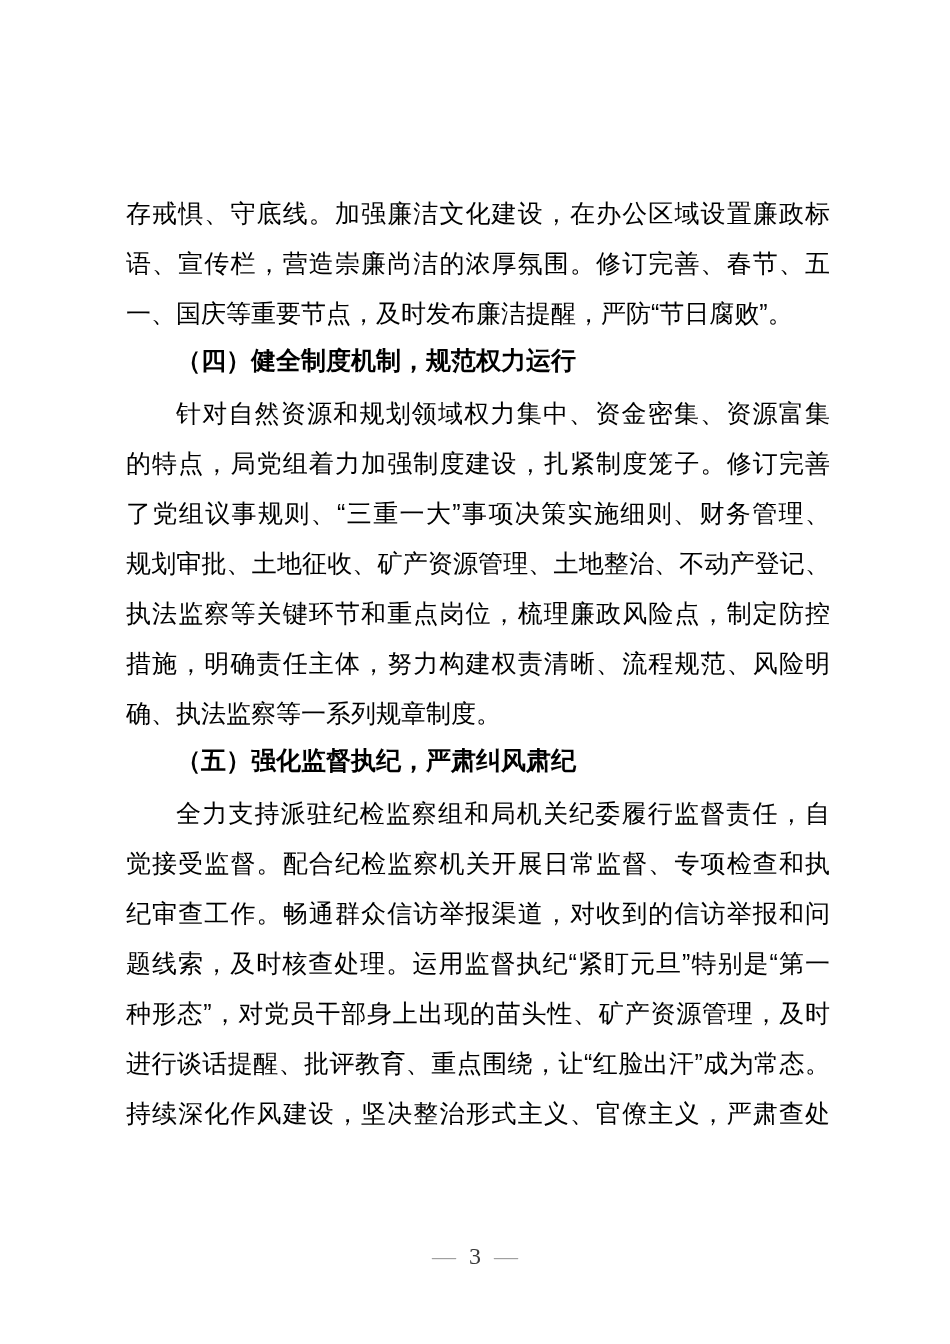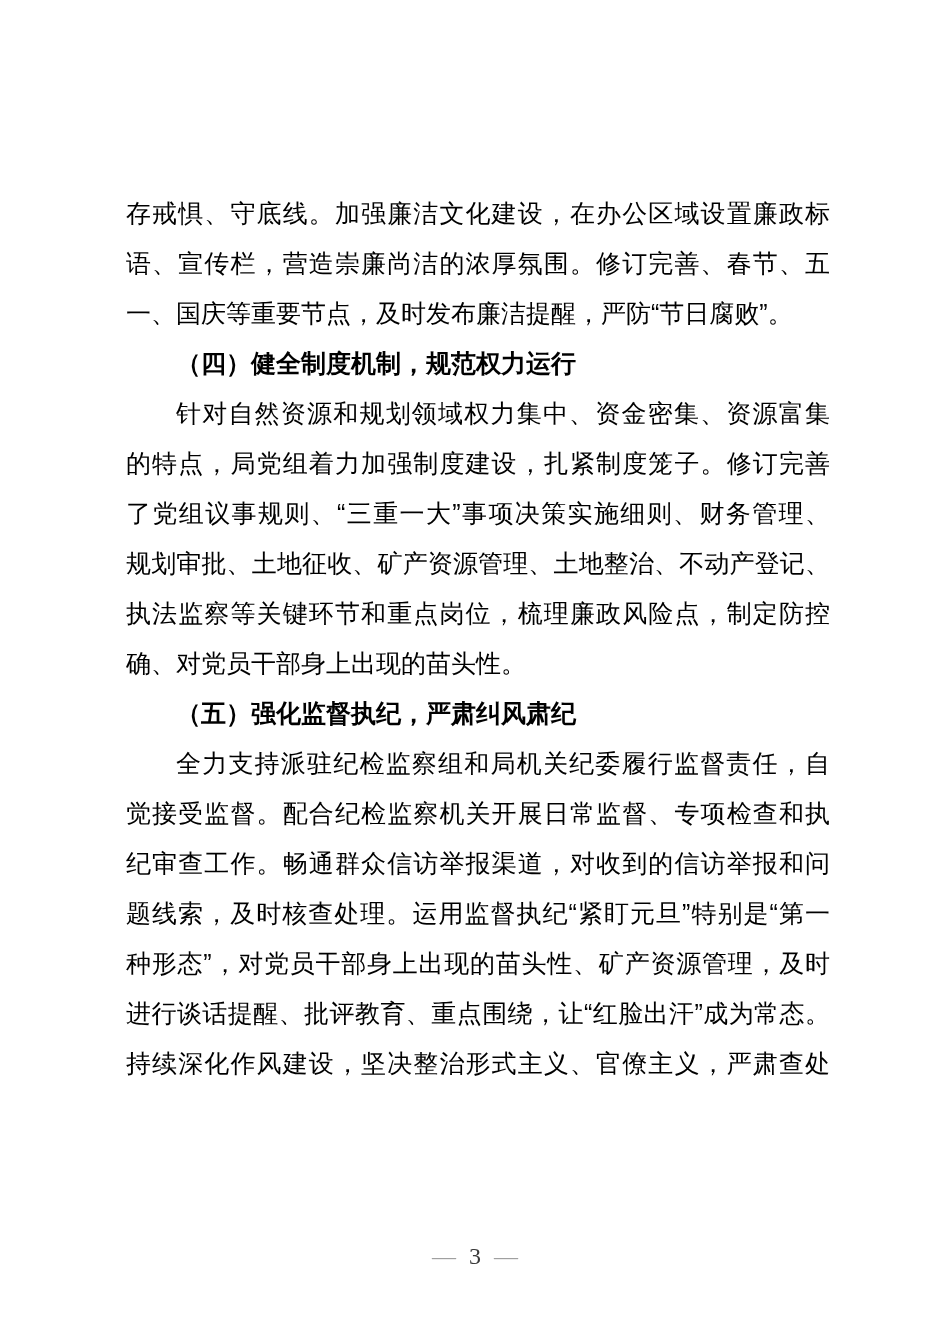--- a/index.html
+++ b/index.html
@@ -28,21 +28,21 @@
     font-size: 25px;
     white-space: normal;
     overflow: hidden;
     color: #000000;
   }
   .line.j {
     text-align: justify;
     text-align-last: justify;
   }
   .line.ind { text-indent: 2em; }
-  .line.h { font-weight: 700; }
+  .line.h { font-weight: 700; font-family: Liberation Mono, monospace; }
   .seg { font-weight: inherit; }
   .seg.b { font-weight: 400; }
   .footer {
     position: absolute;
     left: 0;
     top: 1240px;
     width: 950px;
     text-align: center;
     font-family: "Liberation Serif", serif;
     font-size: 24px;
@@ -58,21 +58,22 @@
   <div class="doc-body">
     <div class="line j"><span class="seg">存戒惧、守底线。加强廉洁文化建设，在办公区域设置廉政标</span></div>
     <div class="line j"><span class="seg">语、宣传栏，营造崇廉尚洁的浓厚氛围。修订完善、春节、五</span></div>
     <div class="line"><span class="seg">一、国庆等重要节点，及时发布廉洁提醒，严防“节日腐败”。</span></div>
     <div class="line h ind"><span class="seg">（四）健全制度机制，规范权力运行</span></div>
     <div class="line j ind"><span class="seg">针对自然资源和规划领域权力集中、资金密集、资源富集</span></div>
     <div class="line j"><span class="seg">的特点，局党组着力加强制度建设，扎紧制度笼子。修订完善</span></div>
     <div class="line j"><span class="seg">了党组议事规则、“三重一大”事项决策实施细则、财务管理、</span></div>
     <div class="line j"><span class="seg">规划审批、土地征收、矿产资源管理、土地整治、不动产登记、</span></div>
     <div class="line j"><span class="seg">执法监察等关键环节和重点岗位，梳理廉政风险点，制定防控</span></div>
-    <div class="line"><span class="seg">确、对党员干部身上出现的苗头性。</span></div>
+    <div class="line j"><span class="seg">措施，明确责任主体，努力构建权责清晰、流程规范、风险明</span></div>
+    <div class="line"><span class="seg">确、执法监察等一系列规章制度。</span></div>
     <div class="line h ind"><span class="seg">（五）强化监督执纪，严肃纠风肃纪</span></div>
     <div class="line j ind"><span class="seg">全力支持派驻纪检监察组和局机关纪委履行监督责任，自</span></div>
     <div class="line j"><span class="seg">觉接受监督。配合纪检监察机关开展日常监督、专项检查和执</span></div>
     <div class="line j"><span class="seg">纪审查工作。畅通群众信访举报渠道，对收到的信访举报和问</span></div>
     <div class="line j"><span class="seg">题线索，及时核查处理。运用监督执纪“紧盯元旦”特别是“</span><span class="seg b">第一</span></div>
     <div class="line j"><span class="seg b">种形态</span><span class="seg">”，对党员干部身上出现的苗头性、矿产资源管理，及时</span></div>
     <div class="line j"><span class="seg">进行谈话提醒、批评教育、重点围绕，让“红脸出汗”成为常态。</span></div>
     <div class="line j"><span class="seg">持续深化作风建设，坚决整治形式主义、官僚主义，严肃查处</span></div>
   </div>
 

